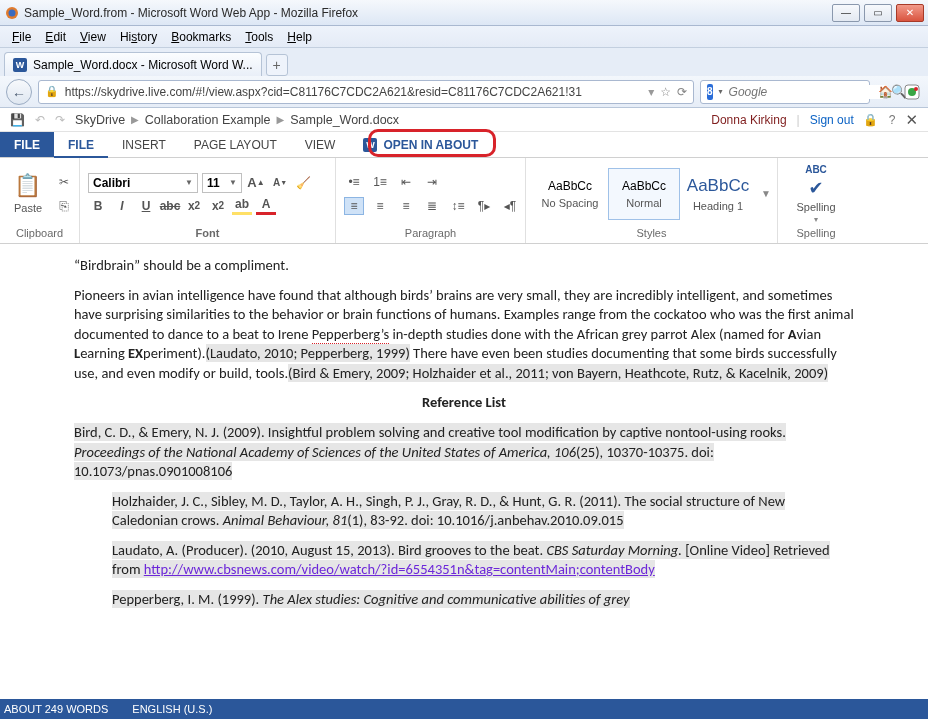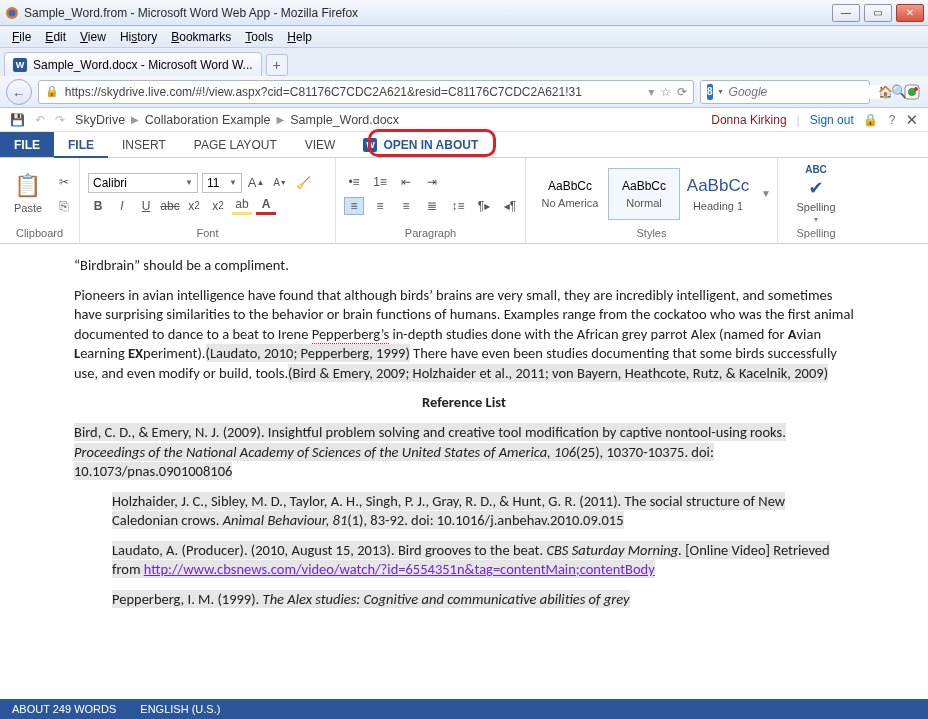--- a/index.html
+++ b/index.html
@@ -94,21 +94,21 @@
   .docpane::-webkit-scrollbar-thumb { background:#c7c7c7; border:1px solid #a7a7a7;}
   .page { width: 780px; margin: 0 auto; padding: 12px 0 40px; }
   .page p { font-family: Calibri, sans-serif; font-size: 14.5px; color:#222; line-height:1.35; margin-bottom:10px; }
   .page .center { text-align:center; font-weight:600;}
   .hl { background:#e6e6e6; }
   .ref-ind { margin-left:38px; }
   .misspell { border-bottom:1.5px dotted #d8232a;}
   .linkish { color:#6d28d9; text-decoration:underline;}
   
   
-  .statusbar { position:absolute; left:0; right:0; bottom:0; height:20px; background:#2b579a; color:#fff; display:flex; align-items:center; padding:0 12px; gap:24px; font-size:11px;}
+  .statusbar { position:absolute; left:0; right:0; bottom:0; height:20px; background:#2b579a; color:#fff; display:flex; align-items:center; padding:0 4px; gap:24px; font-size:11px;}
   
   svg { display:block; }
 </style>
 </head>
 <body>
 
 <div class="ff-titlebar">
   <span class="ff-icon">
     <svg width="14" height="14" viewBox="0 0 14 14">
         <circle cx="7" cy="7" r="6" fill="#e07b2e"></circle>
@@ -216,21 +216,21 @@
           <span>Paste</span>
         </div>
         <div style="display:flex;flex-direction:column;gap:6px;">
           <span class="mini-btn">✂</span>
           <span class="mini-btn">⎘</span>
         </div>
       </div>
       <div class="rgroup-label">Clipboard</div>
     </div>
 
-    <div class="rgroup" style="width:256px;">
+    <div class="rgroup" style="width:256px;font-weight:bold;">
       <div class="rgroup-body">
         <div class="font-stack" style="width:100%;">
           <div class="row">
             <div class="font-combo">
               <span>Calibri</span>
                 <span class="tiny-caret">▼</span>
             </div>
             <div class="size-combo">
               <span>11</span>
                 <span class="tiny-caret">▼</span>
@@ -285,21 +285,21 @@
         </div>
       </div>
       <div class="rgroup-label">Paragraph</div>
     </div>
 
     <div class="rgroup" style="width:252px;">
       <div class="rgroup-body">
         <div class="styles-row">
           <div class="style-tile">
             <span class="prev">AaBbCc</span>
-            <span class="lbl">No America</span>
+            <span class="lbl">No Spacing</span>
           </div>
           <div class="style-tile sel">
             <span class="prev">AaBbCc</span>
             <span class="lbl">Normal</span>
           </div>
           <div class="style-tile">
             <span class="prev h1">AaBbCc</span>
             <span class="lbl">Heading 1</span>
           </div>
           <div style="display:flex;flex-direction:column;justify-content:center;">

